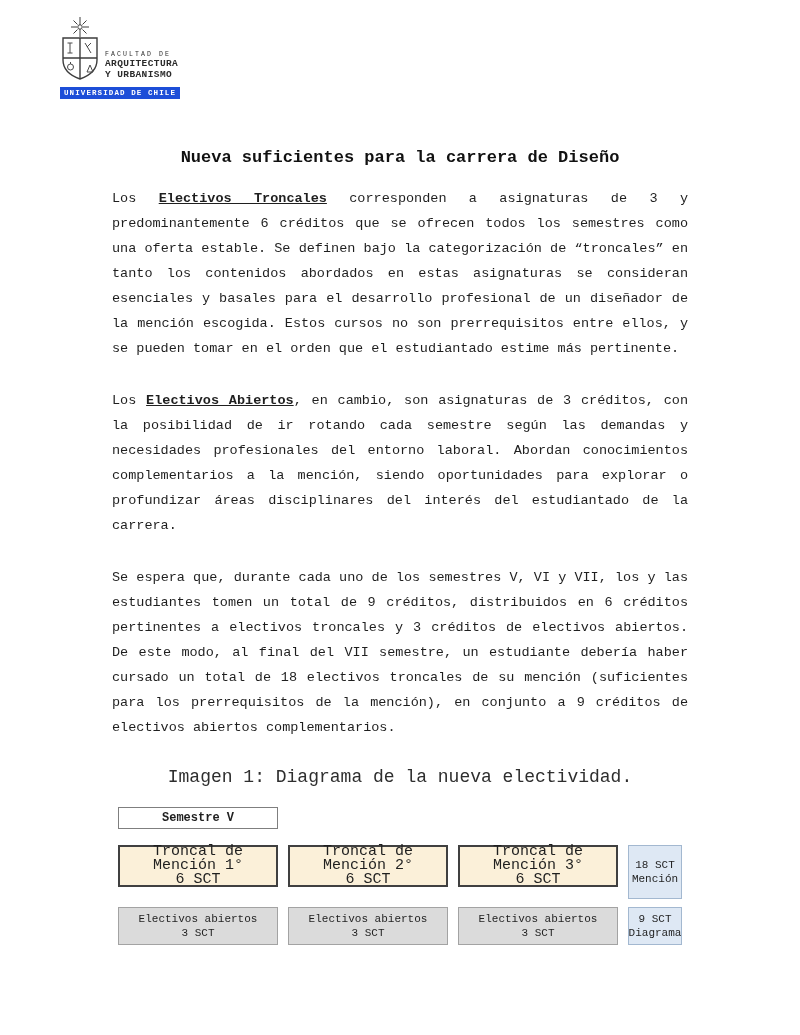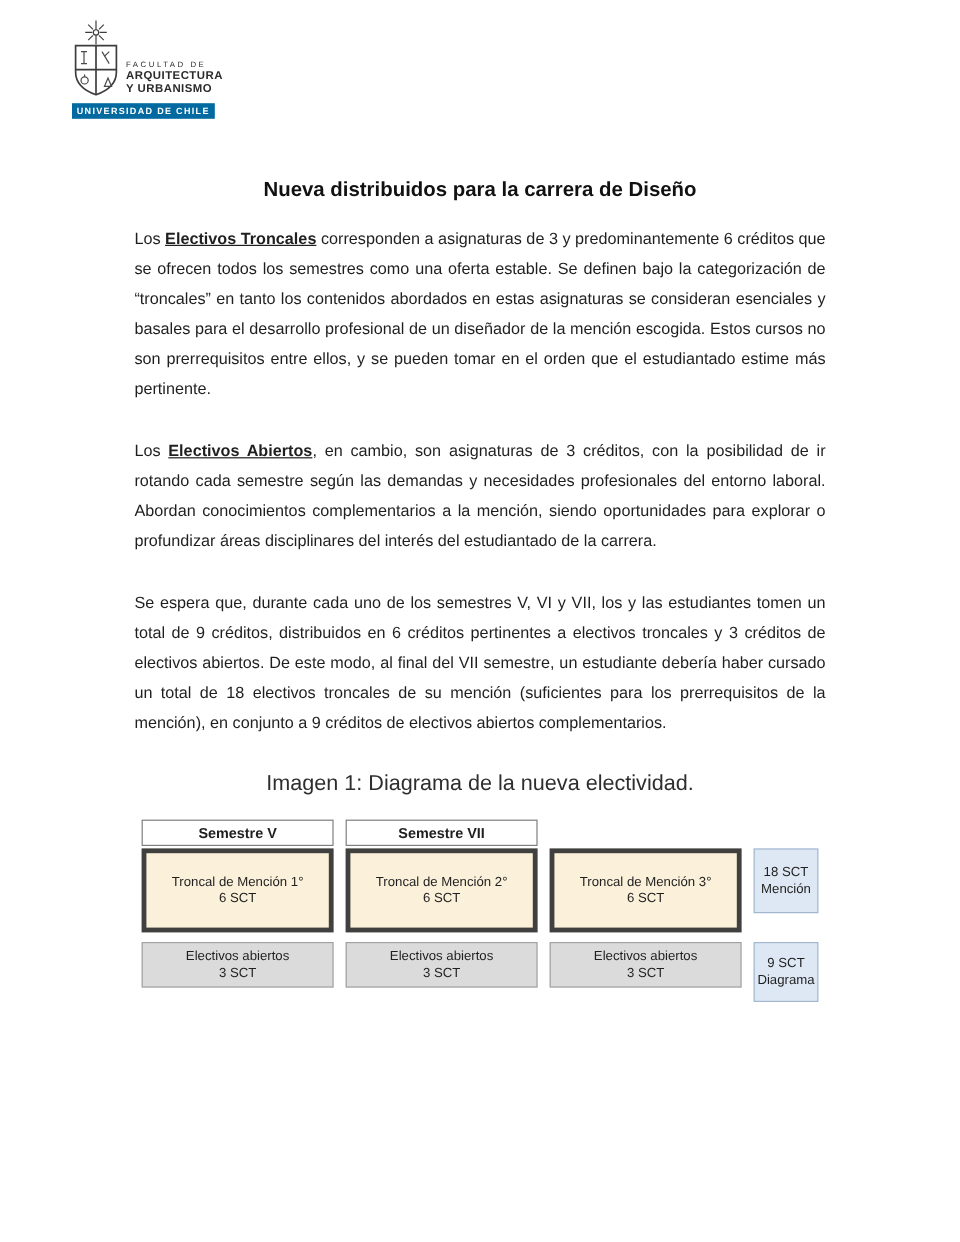--- a/index.html
+++ b/index.html
@@ -1,35 +1,35 @@
 <!DOCTYPE html>
 <html lang="es" style="--troncal-fill: #FBF0D9; --abiertos-fill: #DBDBDB; --total-fill: #DEE8F4; --header-border: #7F7F7F; --subtitle-color: #9D9D9D;"><head>
 <meta charset="utf-8">
 <style>
   html,body { margin:0; padding:0; background:#e8e8e8; }
   .page {
     position:relative;
     width:800px; height:1035px;
     margin:0 auto;
     background:#ffffff;
-    font-family:Liberation Sans, sans-serif;
+    font-family:Liberation Mono, monospace;
     color:#1f1f1f;
     overflow:hidden;
   }
 
   
   .logo { position:absolute; top:16px; left:60px; width:118px; }
   .logo-top { display:flex; align-items:flex-end; gap:5px; }
   .crest { flex:0 0 auto; }
   .logo-text { padding-bottom:2px; }
   .logo-line1 { font-size:6.5px; letter-spacing:2.1px; color:#2b2b2b; white-space:nowrap; }
   .logo-line2, .logo-line3 { font-size:9.5px; font-weight:bold; letter-spacing:0.4px; color:#2b2b2b; white-space:nowrap; line-height:11px; }
   .logo-banner {
     margin-top:2px;
-    background:#0369a1; color:#ffffff;
+    background:#1d4ed8; color:#ffffff;
     font-size:7.5px; font-weight:bold; letter-spacing:1.1px;
     padding:2px 4px 2px 4px; display:inline-block; white-space:nowrap;
   }
 
   
   .content { position:absolute; top:146px; left:112px; width:576px; }
   .doc-title {
     margin:0 0 16px 0;
     font-size:17px; font-weight:bold; text-align:center; color:#111;
     line-height:24px;
@@ -50,48 +50,48 @@
   .seg-bu { font-weight:bold; text-decoration:underline; }
 
   .figure-caption {
     margin:2px 0 20px 0;
     font-size:18px; text-align:center; color:#2e2e2e;
   }
 
   
   .diagram { margin-left:6px; }
   .d-row { display:flex; gap:10px; }
-  .d-row.headers { margin-bottom:2px; }
+  .d-row.headers { margin-bottom:16px; }
   .d-row.troncal { margin-bottom:8px; }
   .d-col { width:160px; flex:0 0 auto; display:flex; flex-direction:column; justify-content:center; align-items:center; box-sizing:border-box; text-align:center; }
   .d-side { width:54px; flex:0 0 auto; display:flex; flex-direction:column; justify-content:center; align-items:center; box-sizing:border-box; text-align:left; }
   .box-header {
     height:22px; background:#ffffff;
     border:1px solid var(--header-border,#7f7f7f);
     font-size:12px; font-weight:bold;
   }
   .box-troncal {
-    height:70px;
+    height:42px;
     background:var(--troncal-fill,#FBF0D9);
-    border:4px solid #404040;
-    font-size:11px; line-height:14px;
+    border:2px solid #404040;
+    font-size:15px; line-height:14px;
   }
   .box-gray {
     height:38px;
     background:var(--abiertos-fill,#DBDBDB);
     border:1px solid #a3a3a3;
     font-size:11px; line-height:14px;
   }
   .box-blue {
     background:var(--total-fill,#DEE8F4);
     border:1px solid #a3b8d0;
     font-size:11px; line-height:14px;
   }
   .box-blue.tall { height:54px; }
-  .box-blue.short { height:50px; }
+  .box-blue.short { height:38px; }
   .spacer { border:none; background:transparent; }
 </style>
 </head>
 <body>
 
 <div class="page">
 
   <div class="logo">
     <div class="logo-top">
       <svg class="crest" width="40" height="66" viewBox="0 0 40 66">
@@ -128,34 +128,33 @@
       <div class="logo-text">
         <div class="logo-line1">FACULTAD DE</div>
         <div class="logo-line2">ARQUITECTURA</div>
         <div class="logo-line3">Y URBANISMO</div>
       </div>
     </div>
     <div class="logo-banner">UNIVERSIDAD DE CHILE</div>
   </div>
 
   <div class="content">
-    <h1 class="doc-title">Nueva distribuidos para la carrera de Diseño</h1>
+    <h1 class="doc-title">Nueva suficientes para la carrera de Diseño</h1>
 
     <div>
         <p class="body-para"><span class="seg-n">Los </span><span class="seg-bu">Electivos Troncales</span><span class="seg-n"> corresponden a asignaturas de 3 y predominantemente 6 créditos que se ofrecen todos los semestres como una oferta estable. Se definen bajo la categorización de “troncales” en tanto los contenidos abordados en estas asignaturas se consideran esenciales y basales para el desarrollo profesional de un diseñador de la mención escogida. Estos cursos no son prerrequisitos entre ellos, y se pueden tomar en el orden que el estudiantado estime más pertinente.</span></p>
         <p class="body-para"><span class="seg-n">Los </span><span class="seg-bu">Electivos Abiertos</span><span class="seg-n">, en cambio, son asignaturas de 3 créditos, con la posibilidad de ir rotando cada semestre según las demandas y necesidades profesionales del entorno laboral. Abordan conocimientos complementarios a la mención, siendo oportunidades para explorar o profundizar áreas disciplinares del interés del estudiantado de la carrera.</span></p>
         <p class="body-para"><span class="seg-n">Se espera que, durante cada uno de los semestres V, VI y VII, los y las estudiantes tomen un total de 9 créditos, distribuidos en 6 créditos pertinentes a electivos troncales y 3 créditos de electivos abiertos. De este modo, al final del VII semestre, un estudiante debería haber cursado un total de 18 electivos troncales de su mención (suficientes para los prerrequisitos de la mención), en conjunto a 9 créditos de electivos abiertos complementarios.</span></p>
       </div>
 
     <div class="figure-caption">Imagen 1: Diagrama de la nueva electividad.</div>
 
     <div class="diagram">
       <div class="d-row headers">
         <div class="d-col box-header">Semestre V</div>
-        <div class="d-col box-header">Semestre VII</div>
         <div class="d-side spacer"></div>
       </div>
       <div class="d-row troncal">
         <div class="d-col box-troncal">
           <div>Troncal de Mención 1°</div>
           <div>6 SCT</div>
         </div>
         <div class="d-col box-troncal">
           <div>Troncal de Mención 2°</div>
           <div>6 SCT</div>

